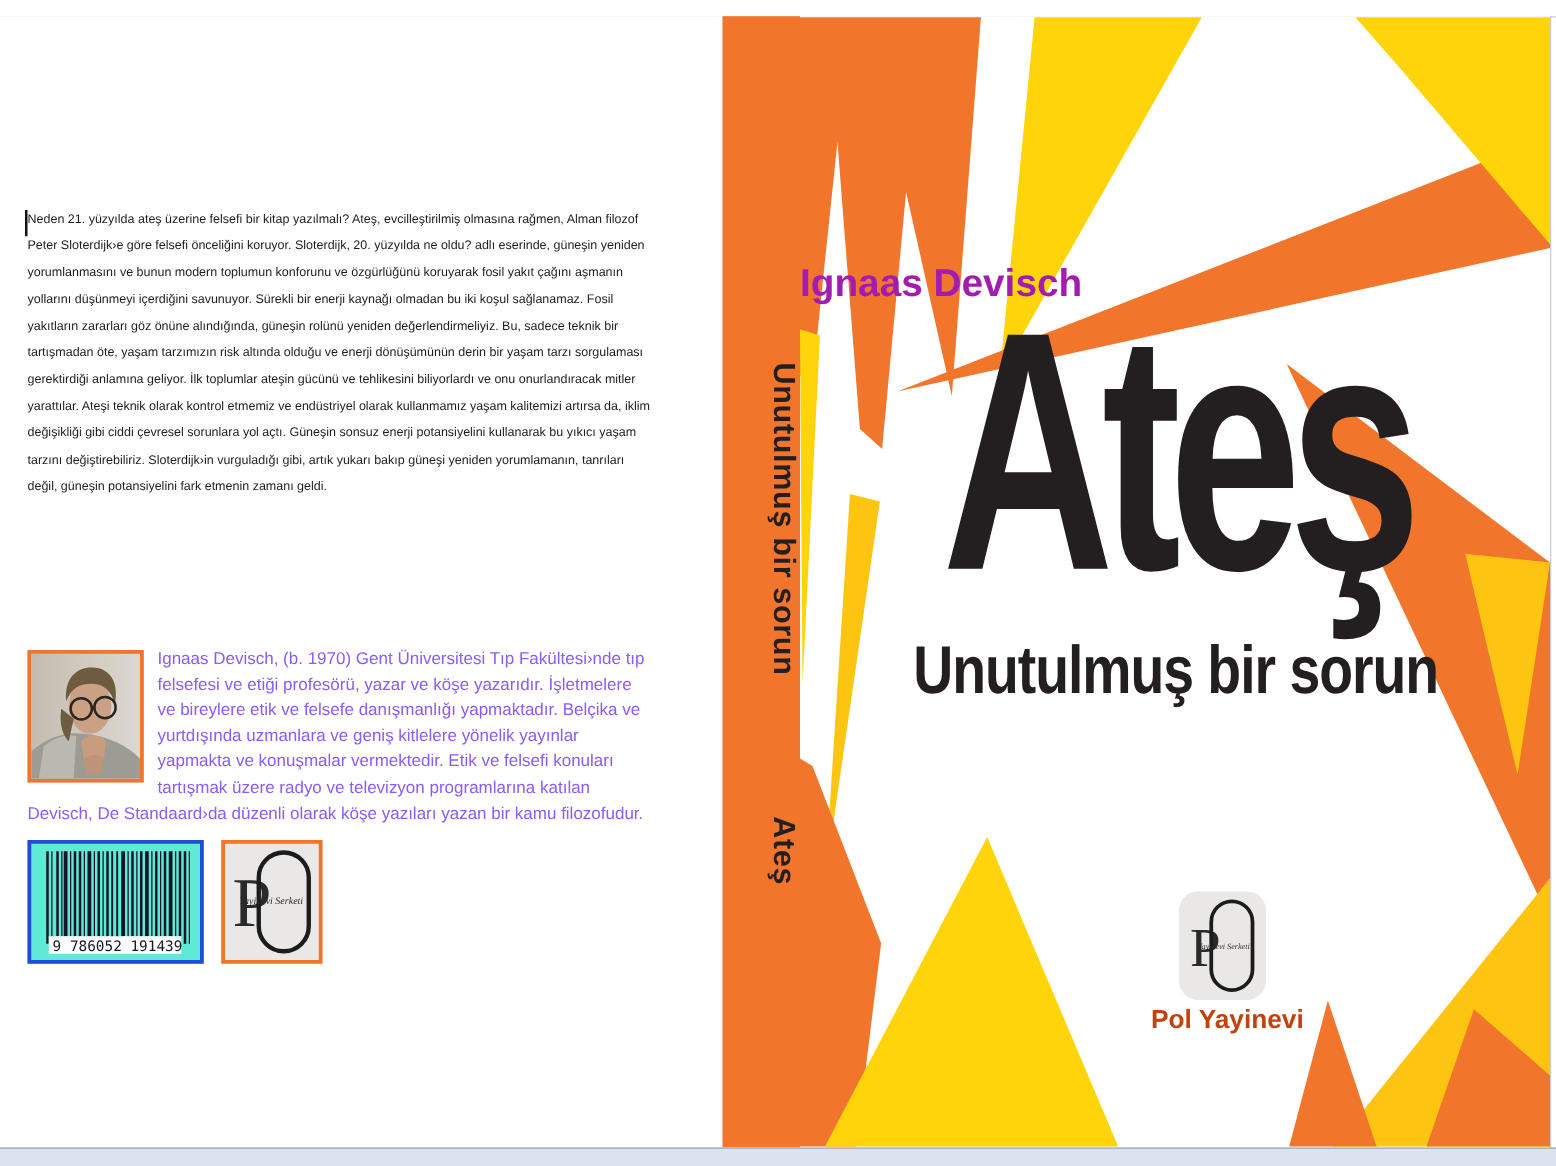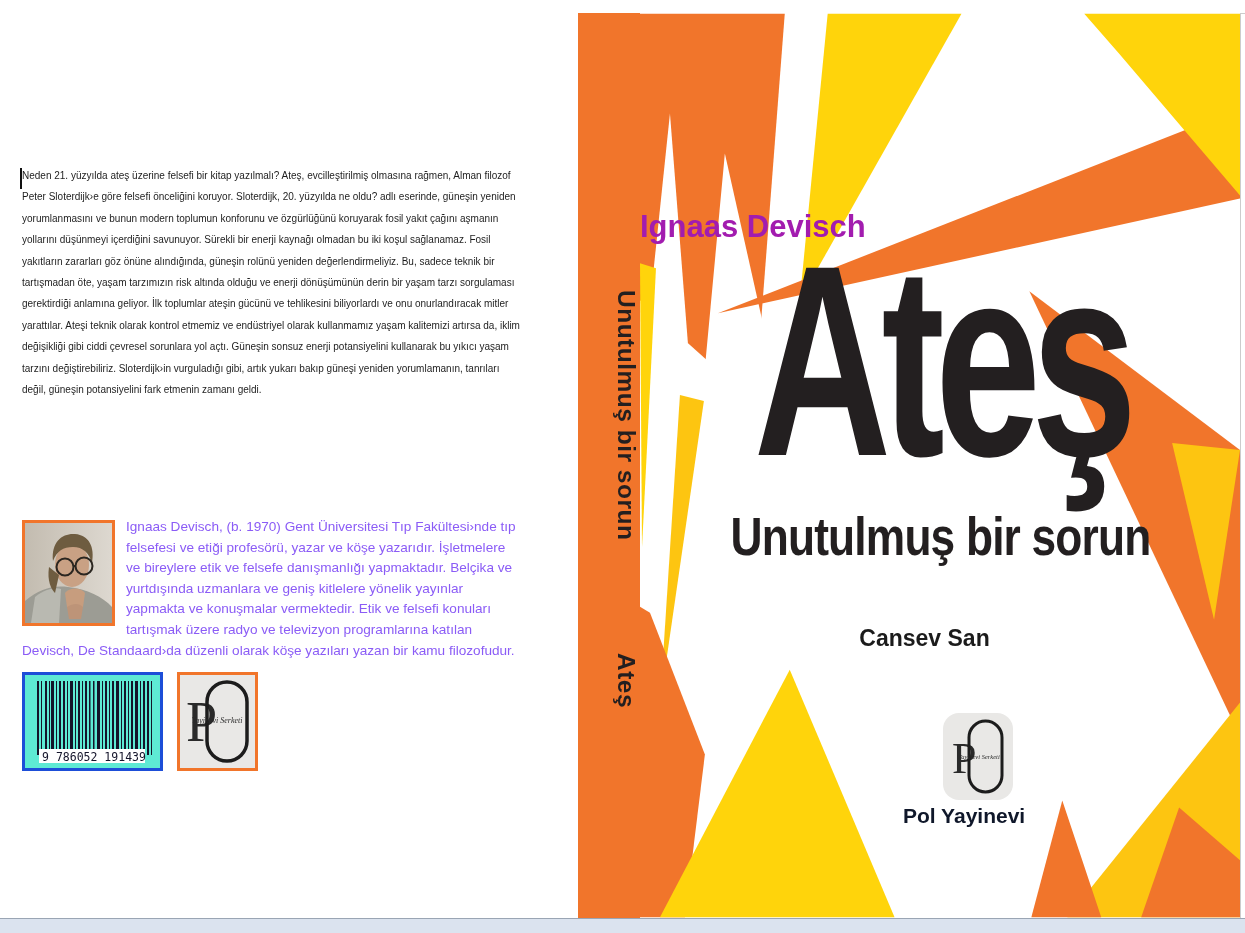--- a/index.html
+++ b/index.html
@@ -39,22 +39,22 @@
                font-size:31px;font-weight:bold;color:#a21caf;}
   #book-title{position:absolute;left:0;top:212px;width:601px;text-align:center;
               font-size:272px;line-height:272px;font-weight:bold;color:#231F20;
               letter-spacing:-14px;transform:scaleX(.70);transform-origin:50% 0;}
   #book-subtitle{position:absolute;left:0;top:492px;width:601px;text-align:center;
                  font-size:54px;font-weight:bold;color:#231F20;letter-spacing:-1px;
                  transform:scaleX(.82);transform-origin:50% 0;}
   #translator-name{position:absolute;left:-16px;top:612px;width:601px;text-align:center;
                    font-size:23px;font-weight:bold;color:#1b1b1b;}
   #front-logo{position:absolute;left:303px;top:700px;width:70px;height:87px;}
-  #publisher-name{position:absolute;left:263px;top:791px;width:140px;text-align:left;
-                  font-size:21px;font-weight:bold;color:#0f172a;}
+  #publisher-name{position:absolute;left:263px;top:791px;width:140px;text-align:right;
+                  font-size:21px;font-weight:bold;color:#c2410c;}
 </style>
 </head>
 <body>
 
 <div class="abs" id="top-border"></div>
 <div class="abs" id="right-border"></div>
 
 <div class="abs" id="back-cover">
   <div class="abs" id="text-cursor"></div>
   <div class="abs" id="synopsis">Neden 21. yüzyılda ateş üzerine felsefi bir kitap yazılmalı? Ateş, evcilleştirilmiş olmasına rağmen, Alman filozof Peter Sloterdijk›e göre felsefi önceliğini koruyor. Sloterdijk, 20. yüzyılda ne oldu? adlı eserinde, güneşin yeniden yorumlanmasını ve bunun modern toplumun konforunu ve özgürlüğünü koruyarak fosil yakıt çağını aşmanın yollarını düşünmeyi içerdiğini savunuyor. Sürekli bir enerji kaynağı olmadan bu iki koşul sağlanamaz. Fosil yakıtların zararları göz önüne alındığında, güneşin rolünü yeniden değerlendirmeliyiz. Bu, sadece teknik bir tartışmadan öte, yaşam tarzımızın risk altında olduğu ve enerji dönüşümünün derin bir yaşam tarzı sorgulaması gerektirdiği anlamına geliyor. İlk toplumlar ateşin gücünü ve tehlikesini biliyorlardı ve onu onurlandıracak mitler yarattılar. Ateşi teknik olarak kontrol etmemiz ve endüstriyel olarak kullanmamız yaşam kalitemizi artırsa da, iklim değişikliği gibi ciddi çevresel sorunlara yol açtı. Güneşin sonsuz enerji potansiyelini kullanarak bu yıkıcı yaşam tarzını değiştirebiliriz. Sloterdijk›in vurguladığı gibi, artık yukarı bakıp güneşi yeniden yorumlamanın, tanrıları değil, güneşin potansiyelini fark etmenin zamanı geldi.</div>
@@ -154,21 +154,20 @@
     <polygon points="0,594 10,600 65,742 45,905 0,905" fill="#F1752B"></polygon>
     <polygon points="150,657 255,905 20,905" fill="#FFD40B"></polygon>
     <polygon points="601,690 601,905 428,905" fill="#FDC511"></polygon>
     <polygon points="423,788 462,905 392,905" fill="#F1752B"></polygon>
     <polygon points="540,795 601,848 601,905 502,905" fill="#F1752B"></polygon>
   </svg>
 
   <div id="author-name">Ignaas Devisch</div>
   <div id="book-title">Ateş</div>
   <div id="book-subtitle">Unutulmuş bir sorun</div>
-  <div id="translator-name">Cansev San</div>
 
   <svg id="front-logo" viewBox="0 0 70 87">
     <rect x="0" y="0" width="70" height="87" rx="16" fill="#e9e8e6"></rect>
     <text x="9" y="60" font-size="44" font-family="Liberation Serif, serif" fill="#2a2a2a">P</text>
     <rect x="26" y="8" width="33" height="71" rx="16.5" fill="none" stroke="#1c1c1c" stroke-width="3"></rect>
     <text x="36" y="46" text-anchor="middle" font-size="6.5" font-style="italic" font-family="Liberation Serif, serif" fill="#2a2a2a">Yayinevi Serketi</text>
   </svg>
 
   <div id="publisher-name">Pol Yayinevi</div>
 </div>

